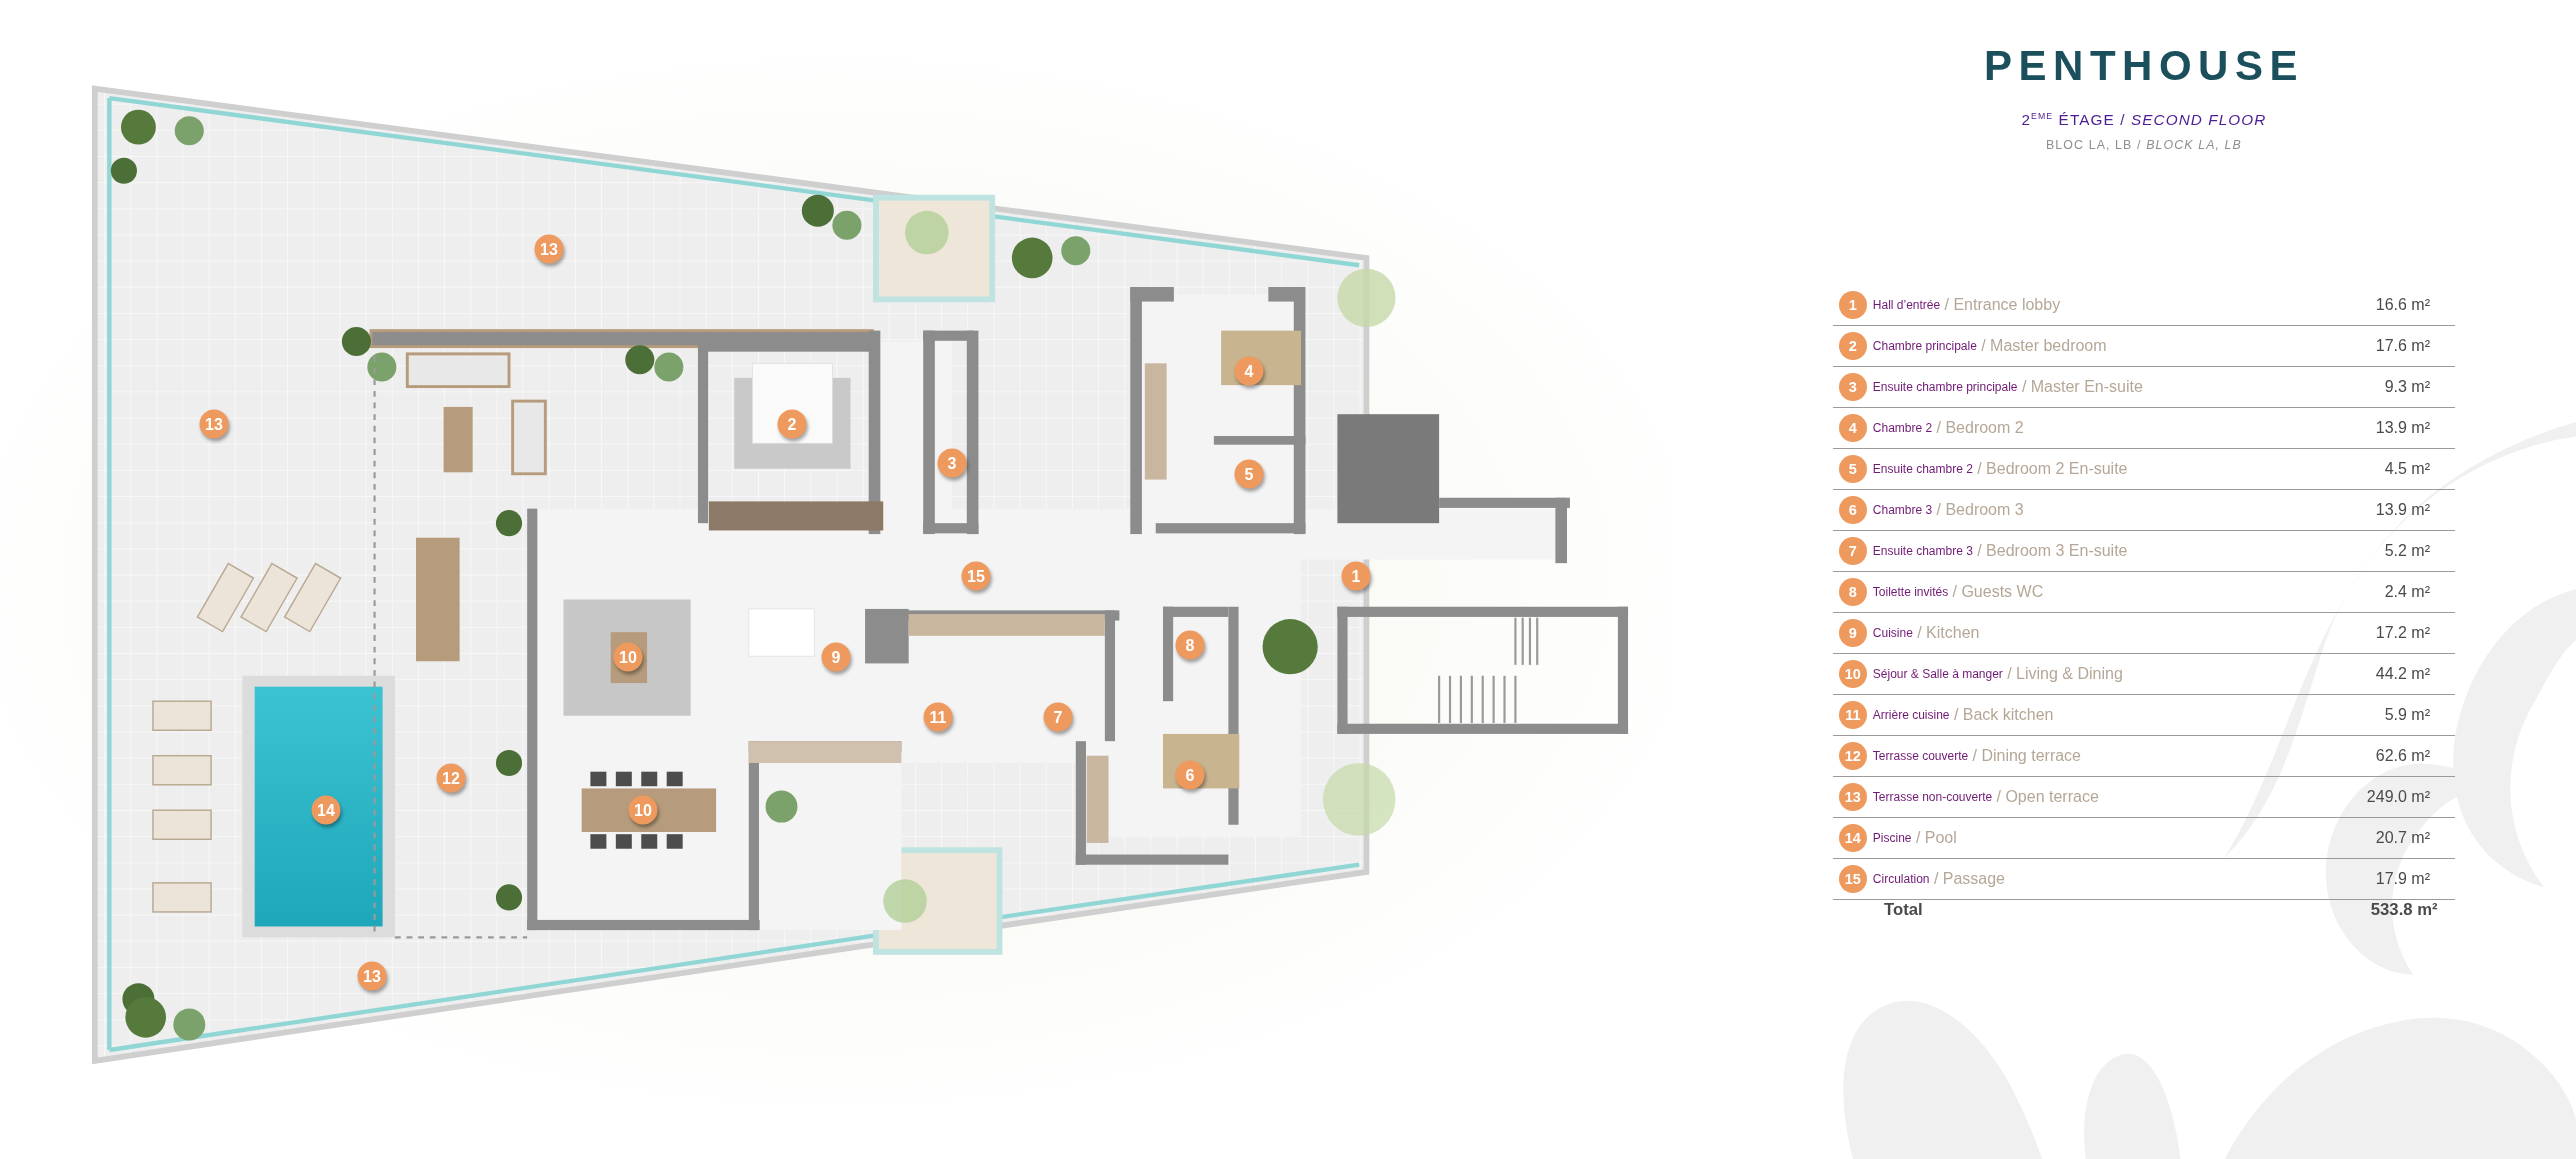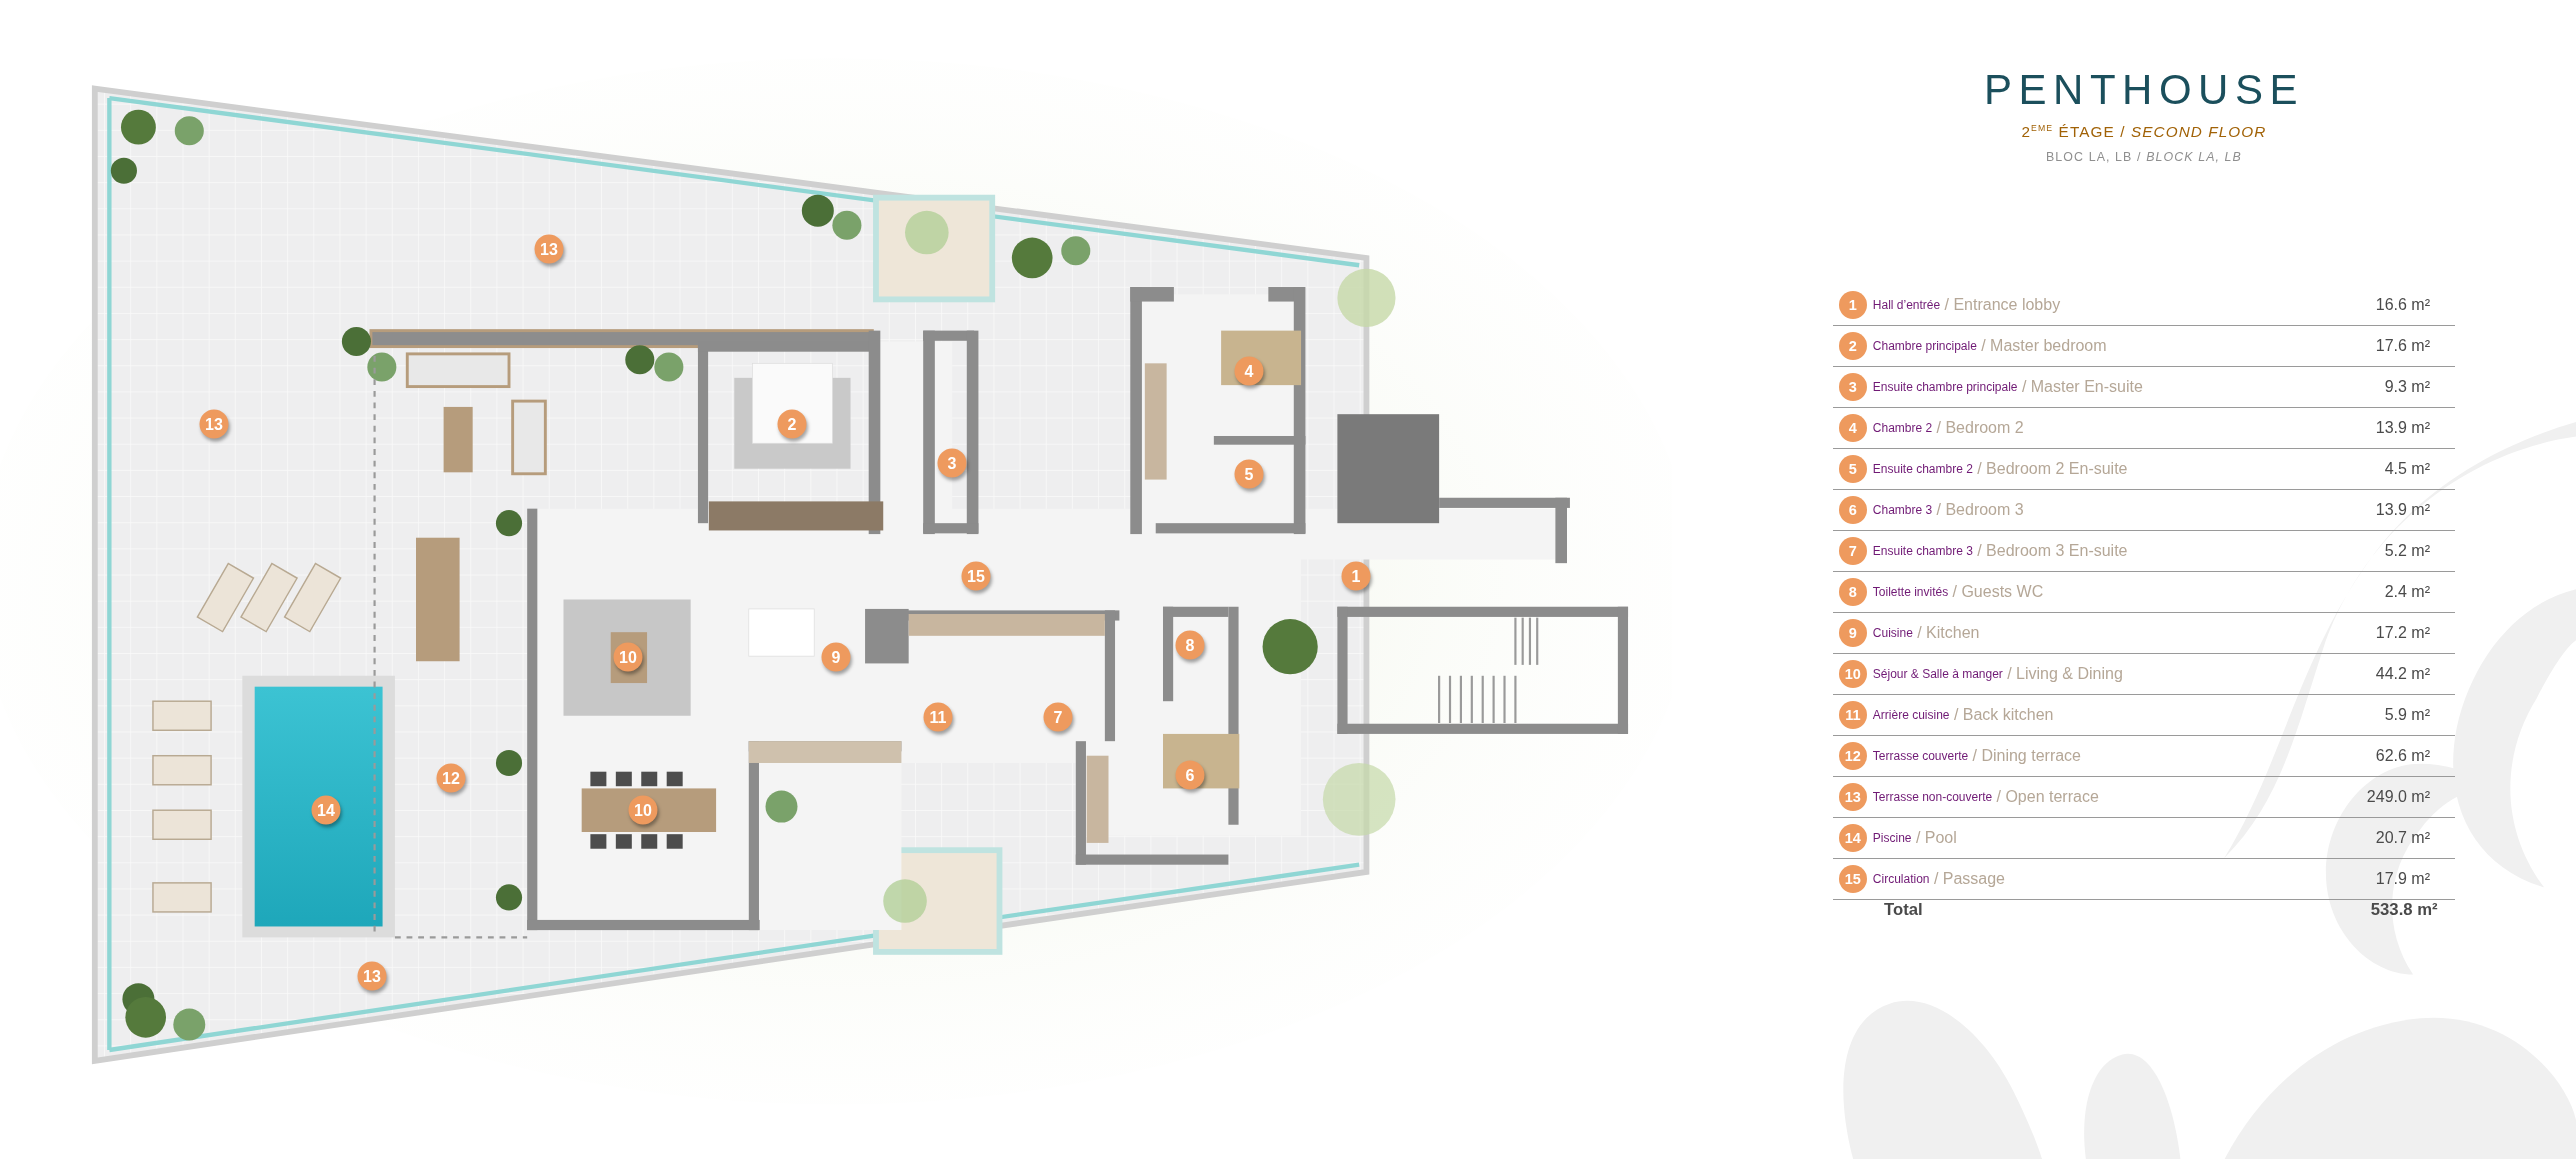--- a/index.html
+++ b/index.html
@@ -12,22 +12,22 @@
   .plan-wrap svg { position: absolute; left: 0; top: 0; }
   .badge {
     position: absolute; width: 29px; height: 29px; border-radius: 50%;
     background: #ee9a5e; color: #fff; font-weight: bold; font-size: 16px;
     display: flex; align-items: center; justify-content: center;
     box-shadow: 1.5px 2.9px 3.6px rgba(0,0,0,0.35);
     font-family: "Liberation Sans Narrow", "Liberation Sans", sans-serif;
     transform: translate(-50%, -50%);
   }
   .header { position: absolute; left: 1875px; top: 45px; width: 538px; text-align: center; }
-  .title { font-size: 42px; letter-spacing: 6.5px; color: #1b4f5c; font-weight: normal; line-height: 1; margin-top: 24px; }
-  .subtitle { margin-top: 12px; font-size: 15.3px; letter-spacing: 1.1px; color: #a16207; text-transform: uppercase; }
+  .title { font-size: 42px; letter-spacing: 6.5px; color: #1b4f5c; font-weight: bold; line-height: 1; }
+  .subtitle { margin-top: 24px; font-size: 15.3px; letter-spacing: 1.1px; color: #4c1d95; text-transform: uppercase; }
   .subtitle sup { font-size: 8.7px; }
   .subtitle .en { font-style: italic; }
   .block { margin-top: 8.7px; font-size: 12.4px; letter-spacing: 1.1px; color: #8f8f8f; text-transform: uppercase; }
   .block .en { font-style: italic; }
   .swirl { position: absolute; left: 1817px; top: 422px; }
   .legend { position: absolute; left: 1833px; top: 285px; width: 622px; }
   .row {
     position: relative; height: 40px; border-bottom: 1.5px solid #9a9a9a;
     display: flex; align-items: center;
   }

